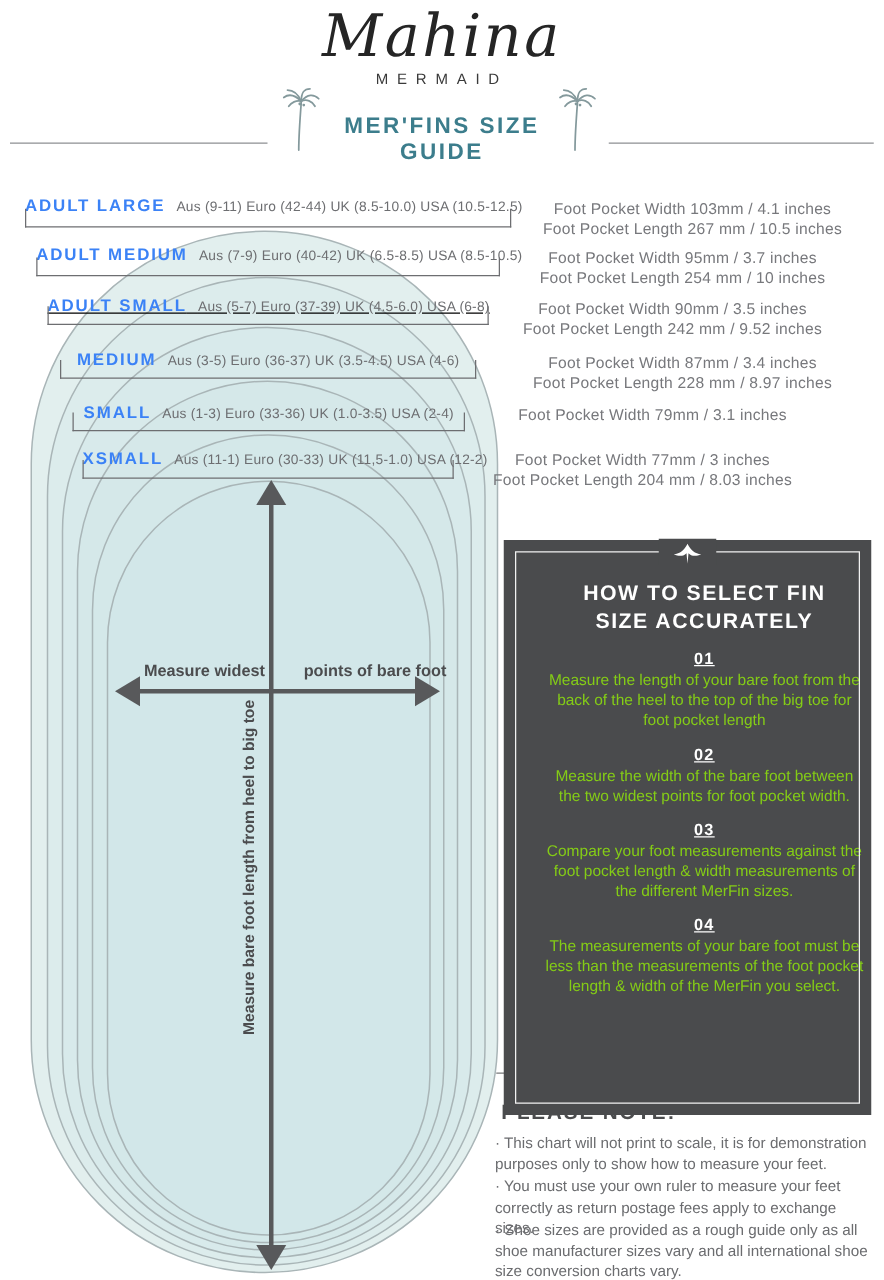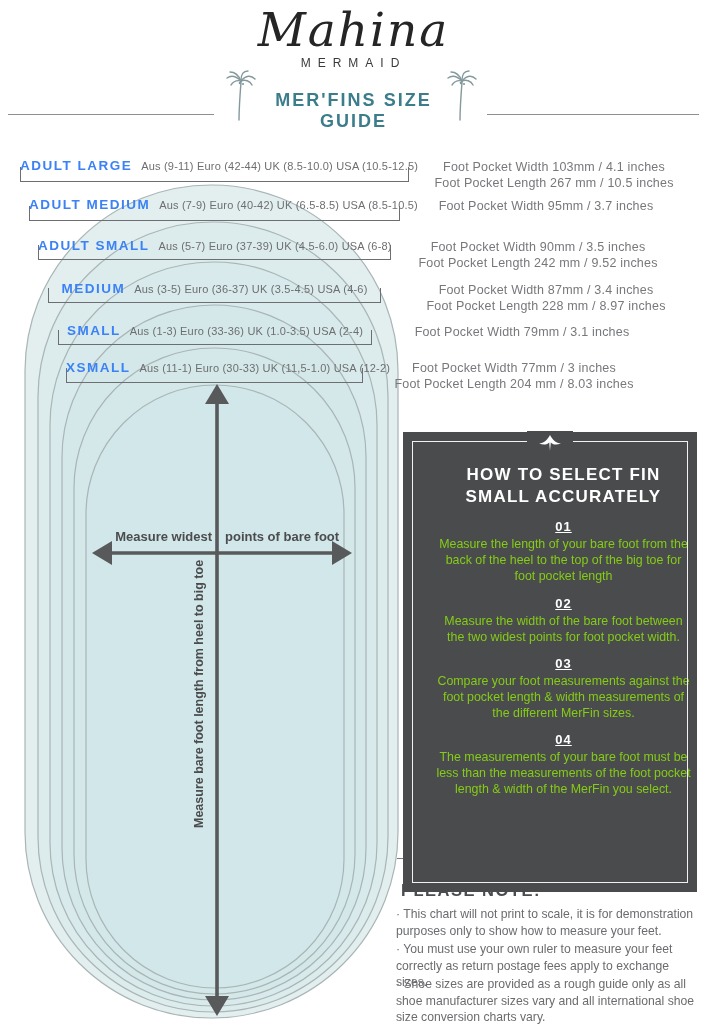--- a/index.html
+++ b/index.html
@@ -28,21 +28,21 @@
   .bracket { position:absolute; height:15px; z-index:3;
              border-left:1.5px solid #6d6e71; border-right:1.5px solid #6d6e71;
              border-bottom:1.5px solid #6d6e71; }
   .pocket { position:absolute; width:300px; text-align:center; font-size:12.5px;
             line-height:15.5px; color:#77787c; z-index:3; letter-spacing:.2px; }
 
   
   .foot-svg { position:absolute; left:0; top:0; z-index:1; }
   .measure-label { position:absolute; z-index:4; font-size:13px; font-weight:bold; color:#4b4c4e; }
   .mw { top:529px; left:100px; width:112px; text-align:right; }
-  .mp { top:529px; left:225px; width:150px; text-align:left; }
+  .mp { top:529px; left:225px; width:150px; text-align:center; }
   .vlabel { position:absolute; left:192px; top:828px; transform:rotate(-90deg);
             transform-origin:left top; white-space:nowrap; font-size:12.5px;
             font-weight:bold; color:#4b4c4e; z-index:4; }
 
   
   .instr { position:absolute; left:403px; top:432px; width:294px; height:460px;
            background:#4a4b4d; z-index:5; text-align:center; color:#ececec;padding-left:27px; }
   .instr-border { position:absolute; inset:9px; border:1px solid #f2f2f2; pointer-events:none; }
   .bird-wrap { position:absolute; top:-1px; left:50%; transform:translateX(-50%);
                background:#4a4b4d; padding:2px 9px 0; line-height:0; }
@@ -130,21 +130,21 @@
     <span class="cv">Aus (9-11) Euro (42-44) UK (8.5-10.0) USA (10.5-12.5)</span>
   </div>
   <div class="bracket" style="top:167px;left:20px;width:389px;"></div>
 
   <div class="size-label" style="top:195px;left:29px;width:371px;">
     <span class="nm">ADULT MEDIUM</span>&nbsp;
     <span class="cv">Aus (7-9) Euro (40-42) UK (6.5-8.5) USA (8.5-10.5)</span>
   </div>
   <div class="bracket" style="top:206px;left:29px;width:371px;"></div>
 
-  <div class="size-label" style="top:236px;left:38px;width:353px;">
+  <div class="size-label" style="top:236px;left:38px;width:353px;text-decoration:underline;">
     <span class="nm">ADULT SMALL</span>&nbsp;
     <span class="cv">Aus (5-7) Euro (37-39) UK (4.5-6.0) USA (6-8)</span>
   </div>
   <div class="bracket" style="top:245px;left:38px;width:353px;"></div>
 
   <div class="size-label" style="top:279px;left:48px;width:333px;">
     <span class="nm">MEDIUM</span>&nbsp;
     <span class="cv">Aus (3-5) Euro (36-37) UK (3.5-4.5) USA (4-6)</span>
   </div>
   <div class="bracket" style="top:288px;left:48px;width:333px;"></div>
@@ -160,20 +160,21 @@
     <span class="cv">Aus (11-1) Euro (30-33) UK (11,5-1.0) USA (12-2)</span>
   </div>
   <div class="bracket" style="top:368px;left:66px;width:297px;"></div>
 
   <div class="pocket" style="top:160px;left:404px;">
     <div>Foot Pocket Width 103mm / 4.1 inches</div>
     <div>Foot Pocket Length 267 mm / 10.5 inches</div>
   </div>
   <div class="pocket" style="top:199px;left:396px;text-align:center;">
     <div>Foot Pocket Width 95mm / 3.7 inches</div>
+    <div>Foot Pocket Length 254 mm / 10 inches</div>
   </div>
   <div class="pocket" style="top:240px;left:388px;">
     <div>Foot Pocket Width 90mm / 3.5 inches</div>
     <div>Foot Pocket Length 242 mm / 9.52 inches</div>
   </div>
   <div class="pocket" style="top:283px;left:396px;">
     <div>Foot Pocket Width 87mm / 3.4 inches</div>
     <div>Foot Pocket Length 228 mm / 8.97 inches</div>
   </div>
   <div class="pocket" style="top:325px;left:372px;">
@@ -186,21 +187,21 @@
 
   <div class="instr">
     <div class="instr-border"></div>
     <div class="bird-wrap">
       <svg width="28" height="19" viewBox="0 0 28 19">
         <path d="M14 2 C11.5 7 8 10 3 10.5 C8 12.5 11.5 11.5 13.2 9.5 C13.5 13 13.8 15.5 14 18 C14.2 15.5 14.5 13 14.8 9.5 C16.5 11.5 20 12.5 25 10.5 C20 10 16.5 7 14 2 Z" fill="#ffffff"></path>
       </svg>
     </div>
     <div class="instr-title">
       <div>HOW TO SELECT FIN</div>
-      <div>SMALL ACCURATELY</div>
+      <div>SIZE ACCURATELY</div>
     </div>
     <div class="step-num">01</div>
     <div class="step-text">Measure the length of your bare foot from the back of the heel to the top of the big toe for foot pocket length</div>
     <div class="step-num">02</div>
     <div class="step-text">Measure the width of the bare foot between the two widest points for foot pocket width.</div>
     <div class="step-num">03</div>
     <div class="step-text">Compare your foot measurements against the foot pocket length &amp; width measurements of the different MerFin sizes.</div>
     <div class="step-num">04</div>
     <div class="step-text">The measurements of your bare foot must be less than the measurements of the foot pocket length &amp; width of the MerFin you select.</div>
   </div>

